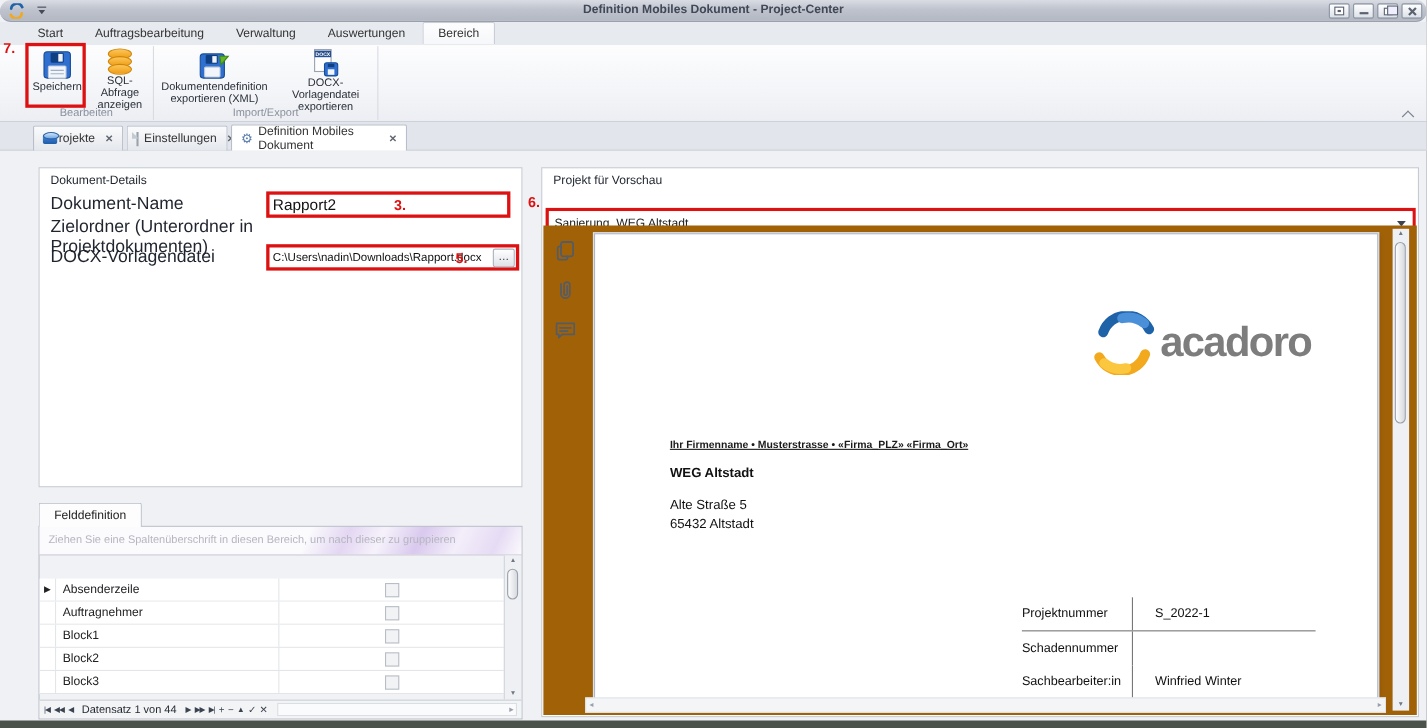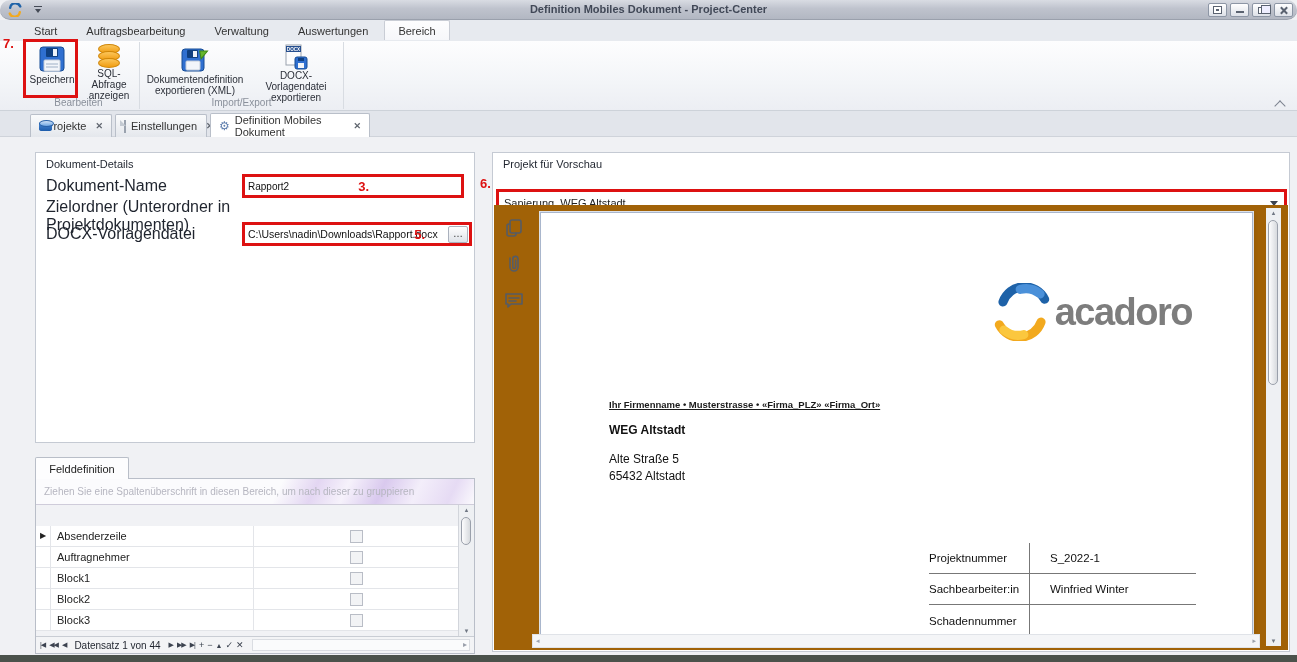--- a/index.html
+++ b/index.html
@@ -61,21 +61,21 @@
   .page-ic:after { content:""; position:absolute; right:-1px; top:-1px; border:3px solid transparent; border-bottom-color:#c4cad2; border-left-color:#c4cad2; }
   .gear-ic { font-size:12px; color:#5f7fae; line-height:12px; }
 
   
   .groupbox { position:absolute; background:#fff; border:1px solid #c5cad3; }
   .gb-caption { padding:5px 10px 0; font-size:11px; color:#1f242e; }
 
   .field-row { position:absolute; left:10px; height:24px; display:flex; align-items:center; }
   .field-label { width:196px; font-size:16px; color:#1f242e; }
   .red-wrap { border:3px solid #dd1111; background:#fff; display:flex; align-items:center; position:relative; height:24px; }
-  .red-wrap input { border:none; outline:none; flex:1; font-size:10px; font-family:"Liberation Sans",sans-serif; padding:0 3px; height:16px; color:#111; background:transparent; }
+  .red-wrap input { border:none; outline:none; flex:1; font-size:14px; font-family:"Liberation Sans",sans-serif; padding:0 3px; height:16px; color:#111; background:transparent; }
   .ann { color:#dd1111; font-weight:bold; font-size:13px; }
   .browse-btn { width:20px; height:17px; border:1px solid #aab1bd; background:linear-gradient(#fefefe,#dfe3e9);
     font-size:10px; line-height:13px; text-align:center; color:#333; margin-right:1px; border-radius:2px; }
 
   
   .fd-tab { position:absolute; left:35px; top:457px; width:94px; height:22px; background:#fdfdfe;
     border:1px solid #b9bec8; border-bottom:none; border-radius:2px 2px 0 0; z-index:3;
     display:flex; align-items:center; justify-content:center; font-size:11px; }
   .grid { position:absolute; left:35px; top:478px; width:440px; height:176px; background:#f1f2f5; border:1px solid #b9bec8; }
   .grid-hint { position:absolute; top:0; left:0; right:0; height:26px; color:#b6b6c0; font-size:10px;
@@ -384,28 +384,28 @@
         <div class="sender-line">Ihr Firmenname • Musterstrasse • «Firma_PLZ» «Firma_Ort»</div>
         <div class="recip">WEG Altstadt</div>
         <div class="street">Alte Straße 5</div>
         <div class="city">65432 Altstadt</div>
 
         <div class="ptable">
           <div class="prow lined">
             <span class="plabel">Projektnummer</span>
             <span class="pval">S_2022-1</span>
           </div>
+          <div class="prow">
+            <span class="plabel">Schadennummer</span>
+            <span class="pval"></span>
+          </div>
           <div class="prow lined">
             <span class="plabel">Sachbearbeiter:in</span>
             <span class="pval">Winfried Winter</span>
           </div>
-          <div class="prow">
-            <span class="plabel">Schadennummer</span>
-            <span class="pval"></span>
-          </div>
         </div>
       </div>
 
       <div class="pv-vscroll">
         <span class="arr" style="top:2px;">▲</span>
         <div class="scroll-thumb" style="top:12px;height:165px;"></div>
         <span class="arr" style="bottom:2px;">▼</span>
       </div>
       <div class="pv-hscroll">
         <span class="a" style="left:3px;">◂</span>

